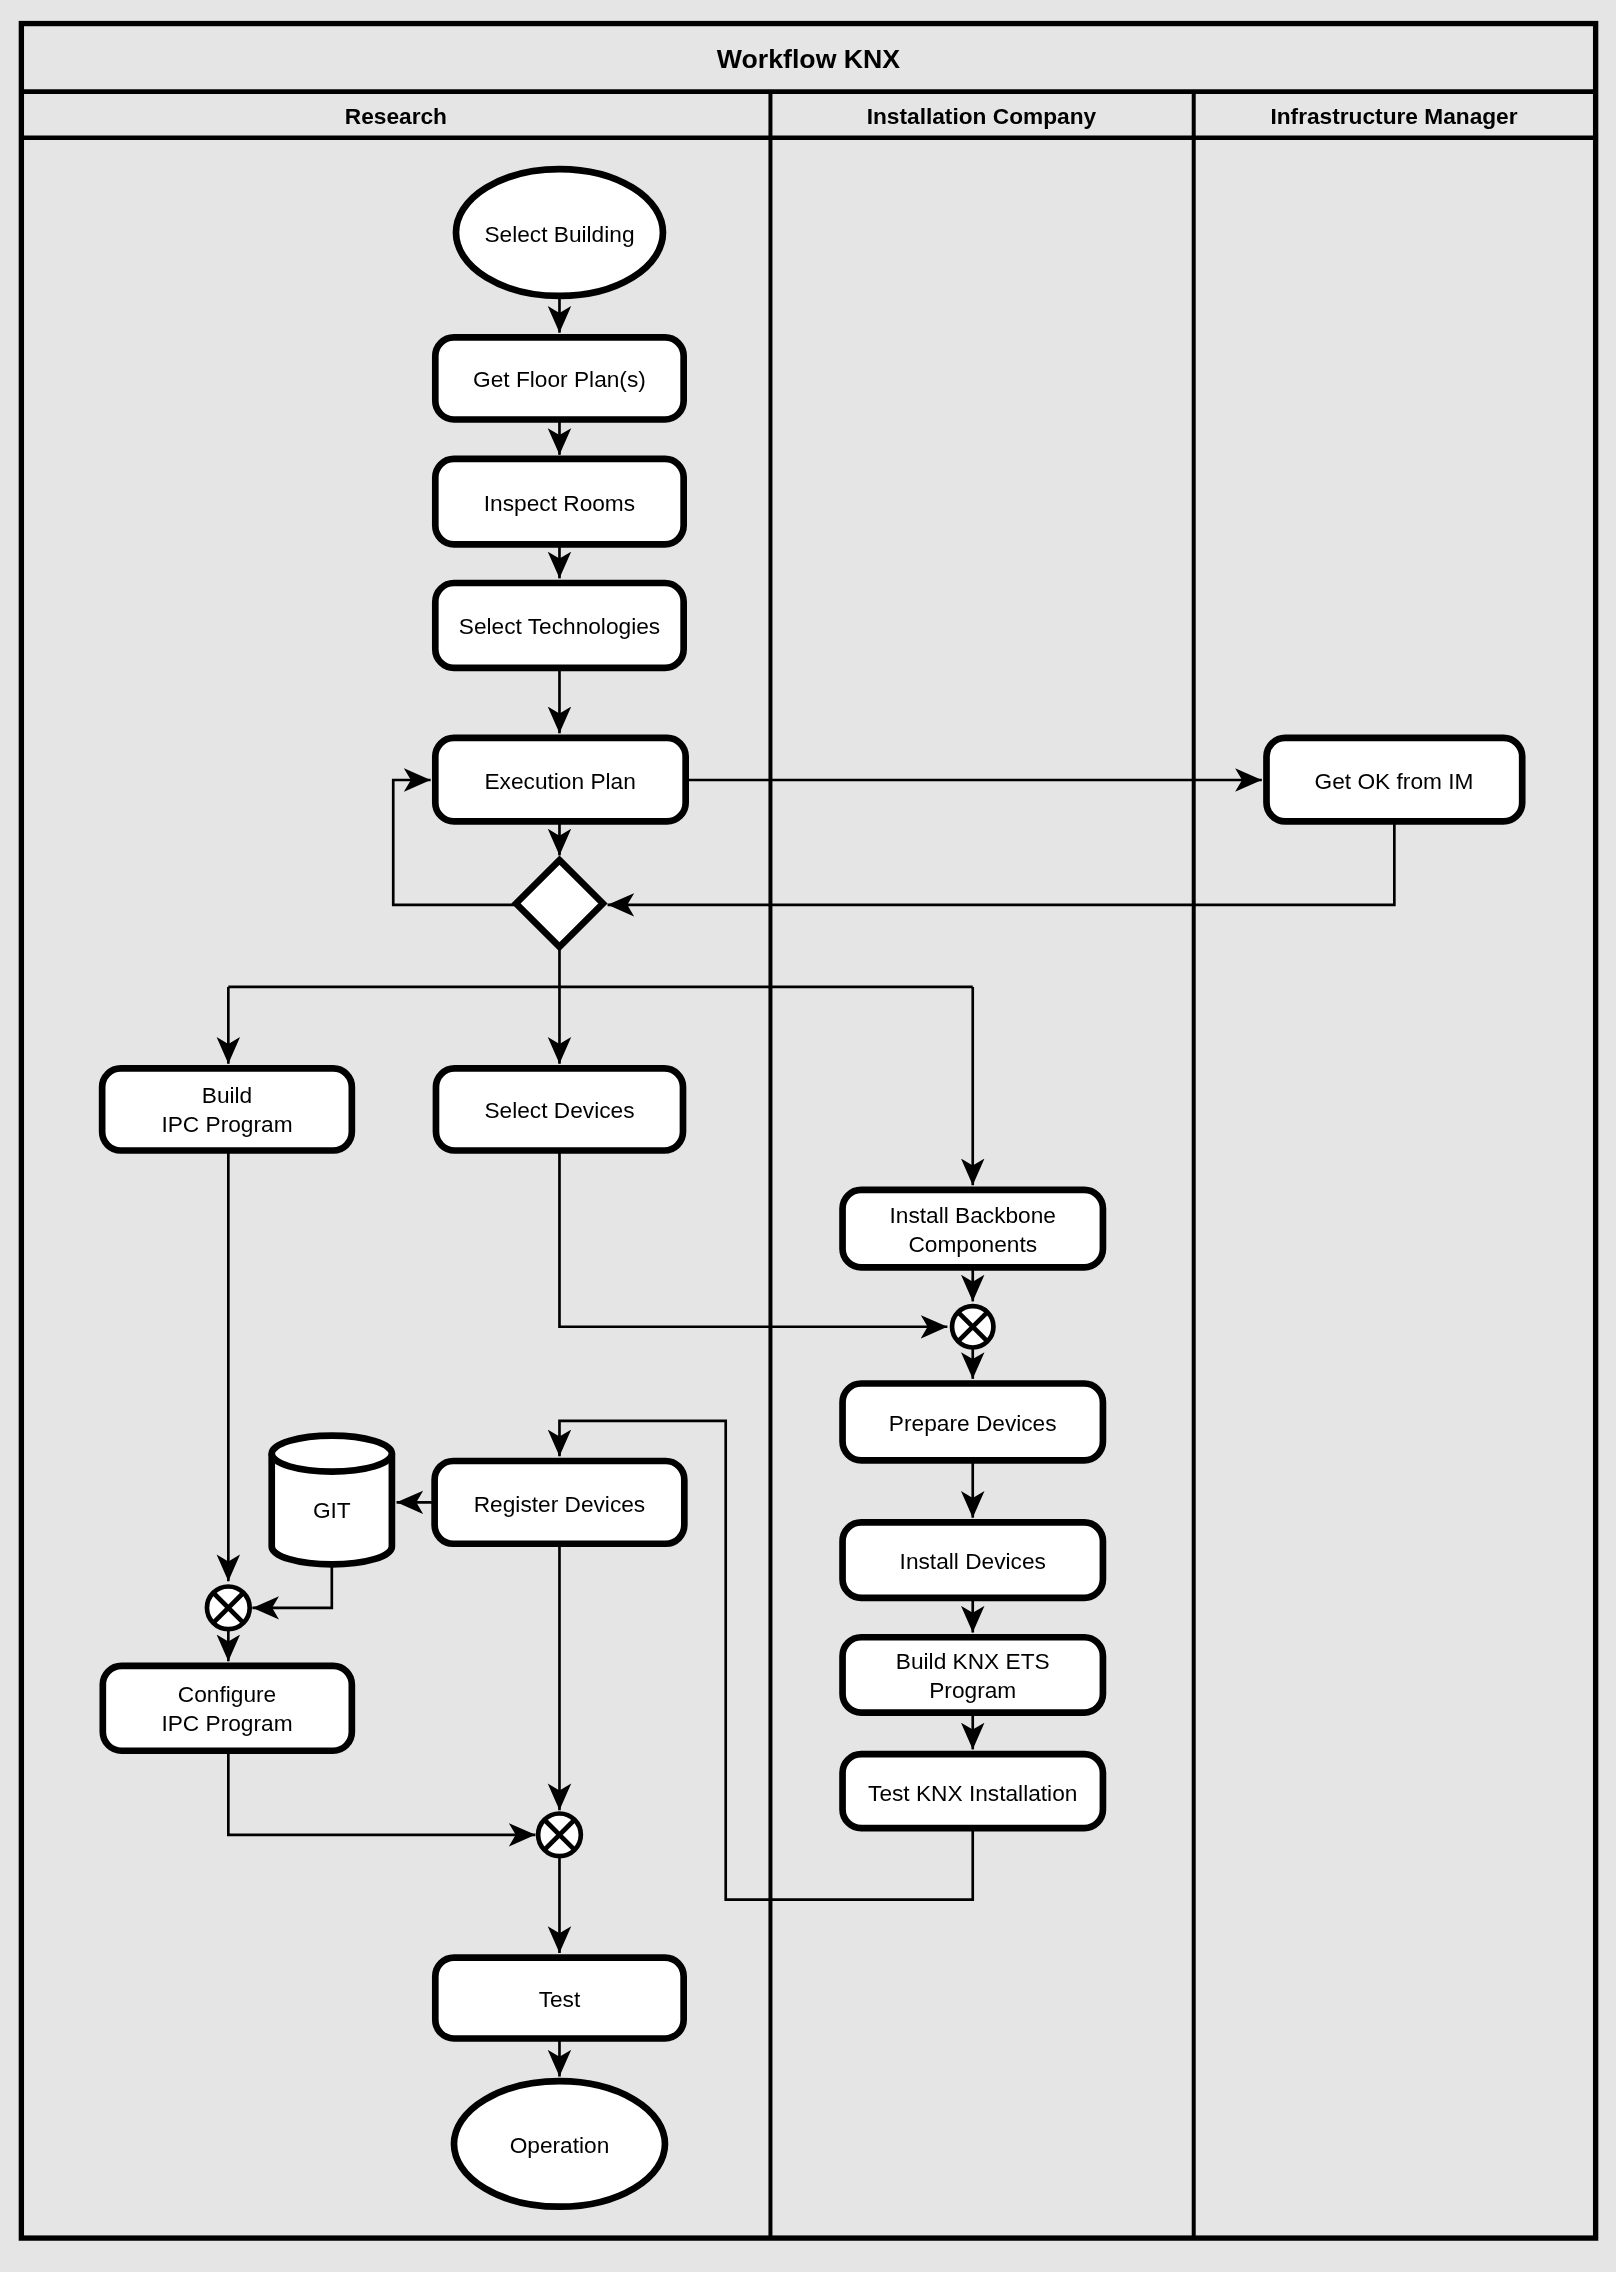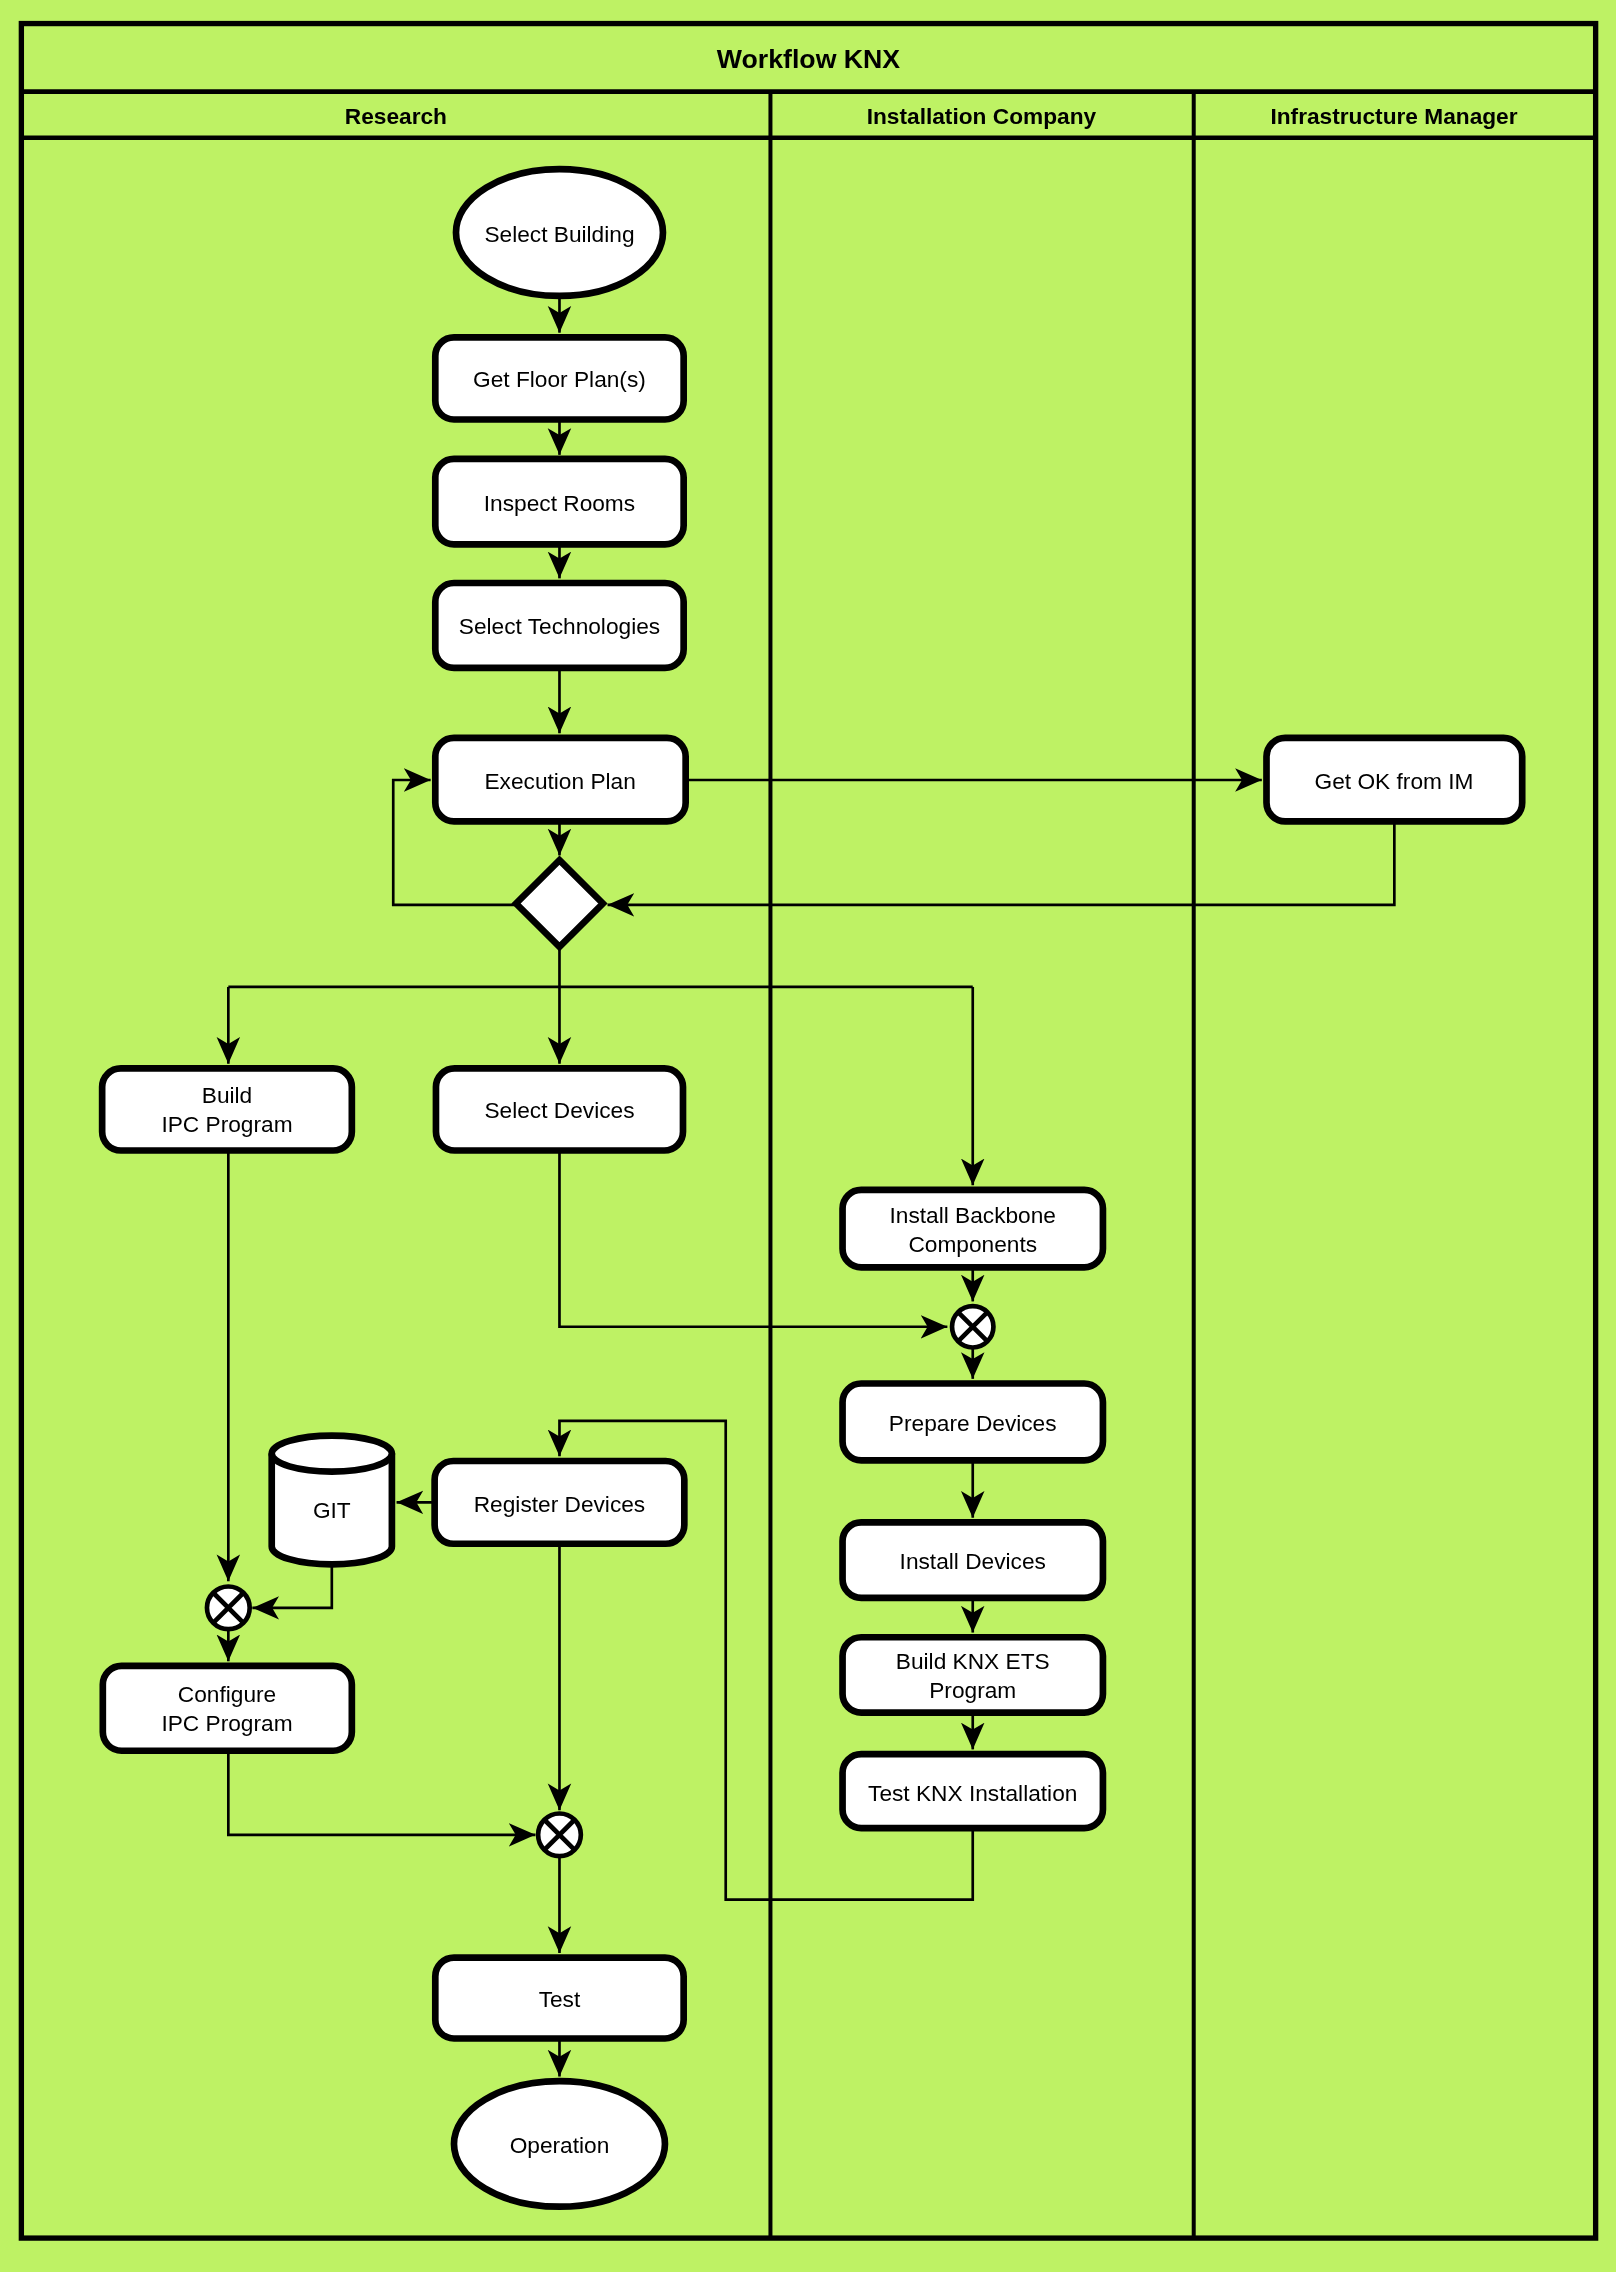--- a/index.html
+++ b/index.html
@@ -1,16 +1,16 @@
 <!DOCTYPE html>
 <html style="font-size:10.7px"><head>
 <meta charset="utf-8">
 <style>
   html,body{margin:0;padding:0;background:#ffffff;}
-  .page{position:relative;width:1617px;height:2273px;background:#bef264;overflow:hidden;}
+  .page{position:relative;width:1617px;height:2273px;background:#e5e5e5;overflow:hidden;}
   svg{position:absolute;left:0;top:0;}
   text{font-family:"Liberation Sans","DejaVu Sans",sans-serif;fill:#000;}
   .lbl{font-size:34px;text-anchor:middle;}
   .ttl{font-size:40px;font-weight:bold;text-anchor:middle;}
   .hdr{font-size:34px;font-weight:bold;text-anchor:middle;}
   .node{stroke:#000;stroke-width:10;fill:#fff;}
   .gate{stroke:#000;stroke-width:7;fill:#fff;}
   .gx{stroke:#000;stroke-width:7;fill:none;}
   .conn{stroke:#000;stroke-width:4;fill:none;}
   .arr{marker-end:url(#ah);}

